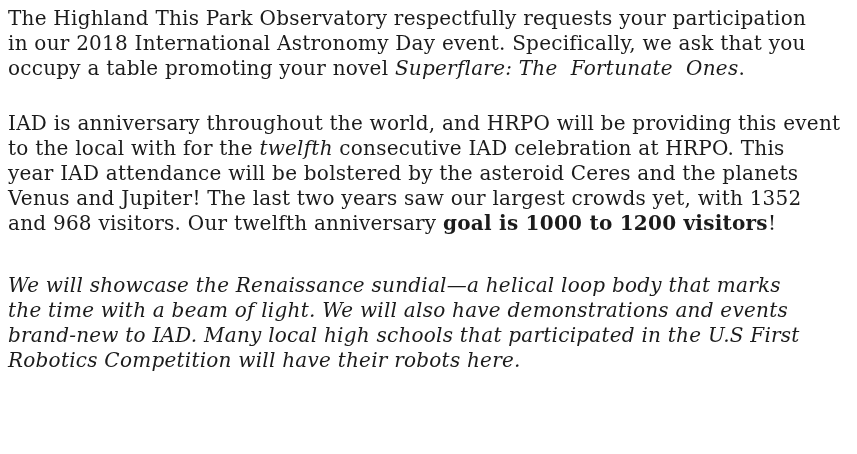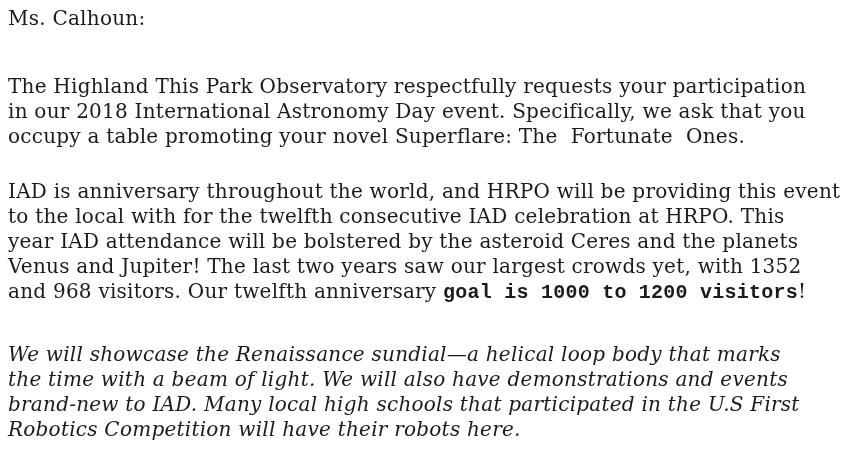--- a/index.html
+++ b/index.html
@@ -24,31 +24,28 @@
     margin: 0;
   }
   .m-salutation { margin-bottom: 43px; }
   .m-p1 { margin-bottom: 30px; }
   .m-p2 { margin-bottom: 37px; }
   .m-p3 { margin-bottom: 0; font-style: italic; }
   .line {
     white-space: pre;
     height: 25px;
   }
-  .it { }
-  .b  { font-weight: bold; font-family: Liberation Mono, monospace; }
+  .it { font-style: italic; }
+  .b  { font-weight: bold; }
 </style>
 </head>
 <body>
 
 <div class="letter">
 
-  <p class="para m-salutation">
-    <span class="line"><span>Ms. Calhoun:</span></span>
-  </p>
 
   <p class="para m-p1">
     <span class="line"><span>The Highland This Park Observatory respectfully requests your participation</span></span>
     <span class="line"><span>in our 2018 International Astronomy Day event. Specifically, we ask that you</span></span>
     <span class="line"><span>occupy a table promoting your novel </span><span class="it">Superflare: The  Fortunate  Ones</span><span>.</span></span>
   </p>
 
   <p class="para m-p2">
     <span class="line"><span>IAD is anniversary throughout the world, and HRPO will be providing this event</span></span>
     <span class="line"><span>to the local with for the </span><span class="it">twelfth</span><span> consecutive IAD celebration at HRPO. This</span></span>

